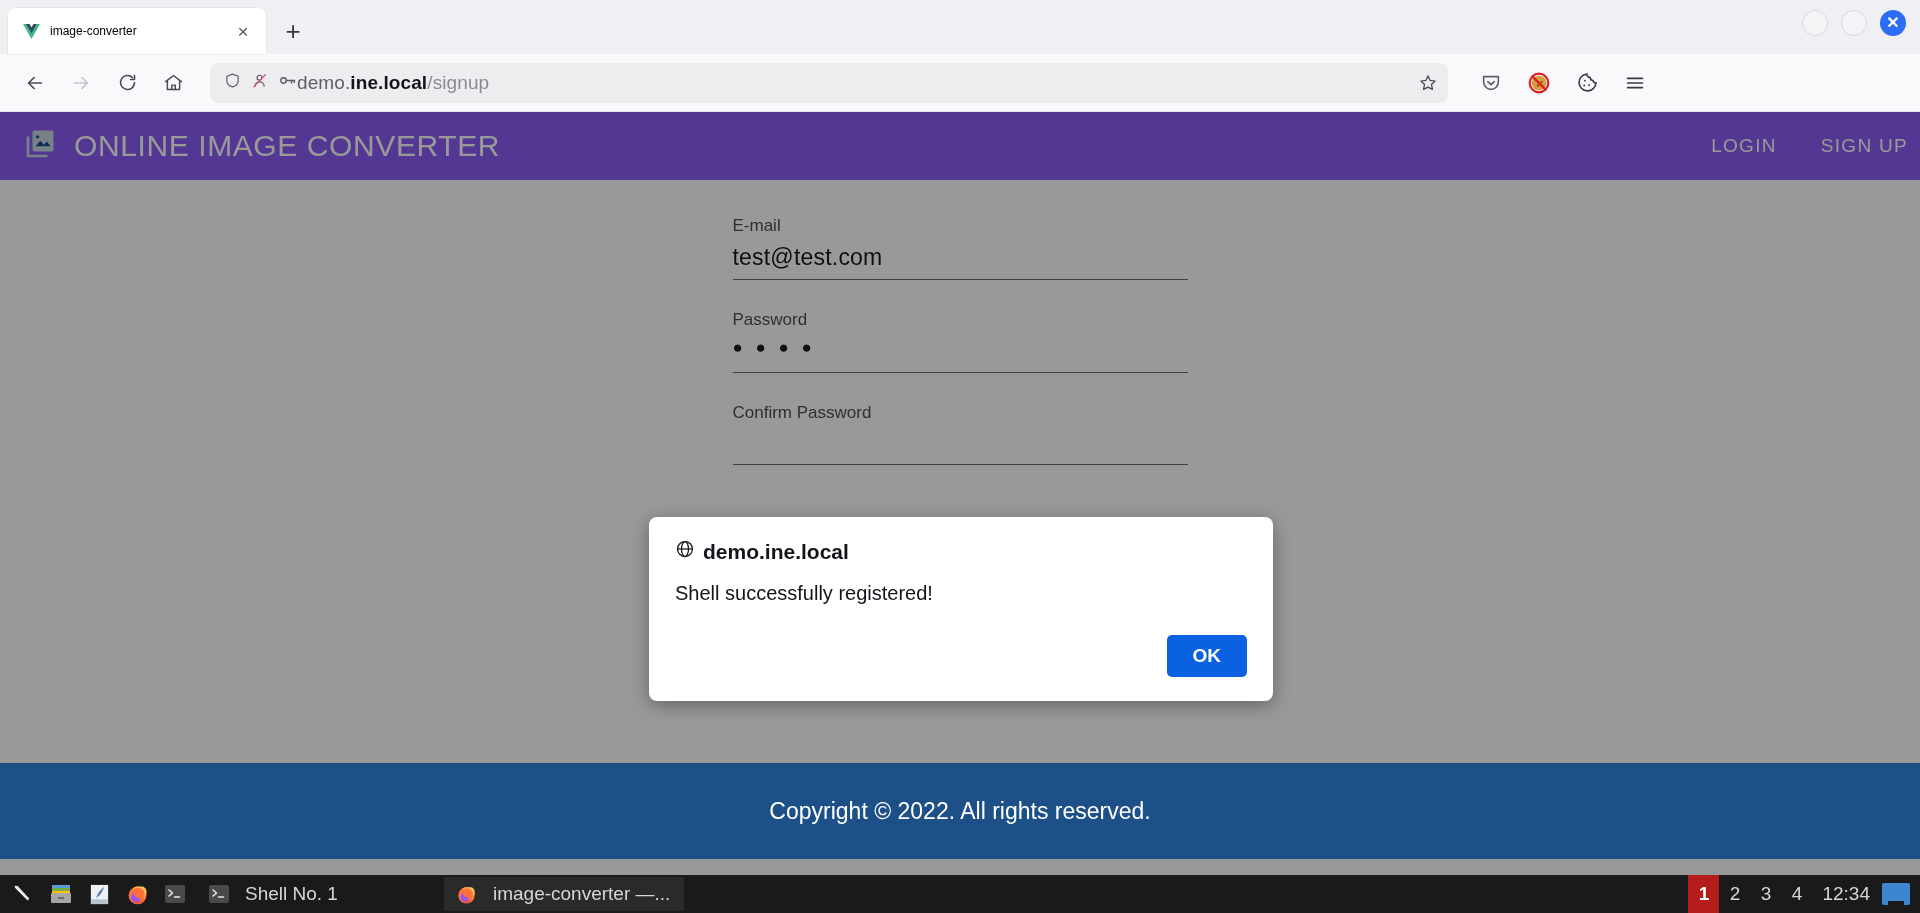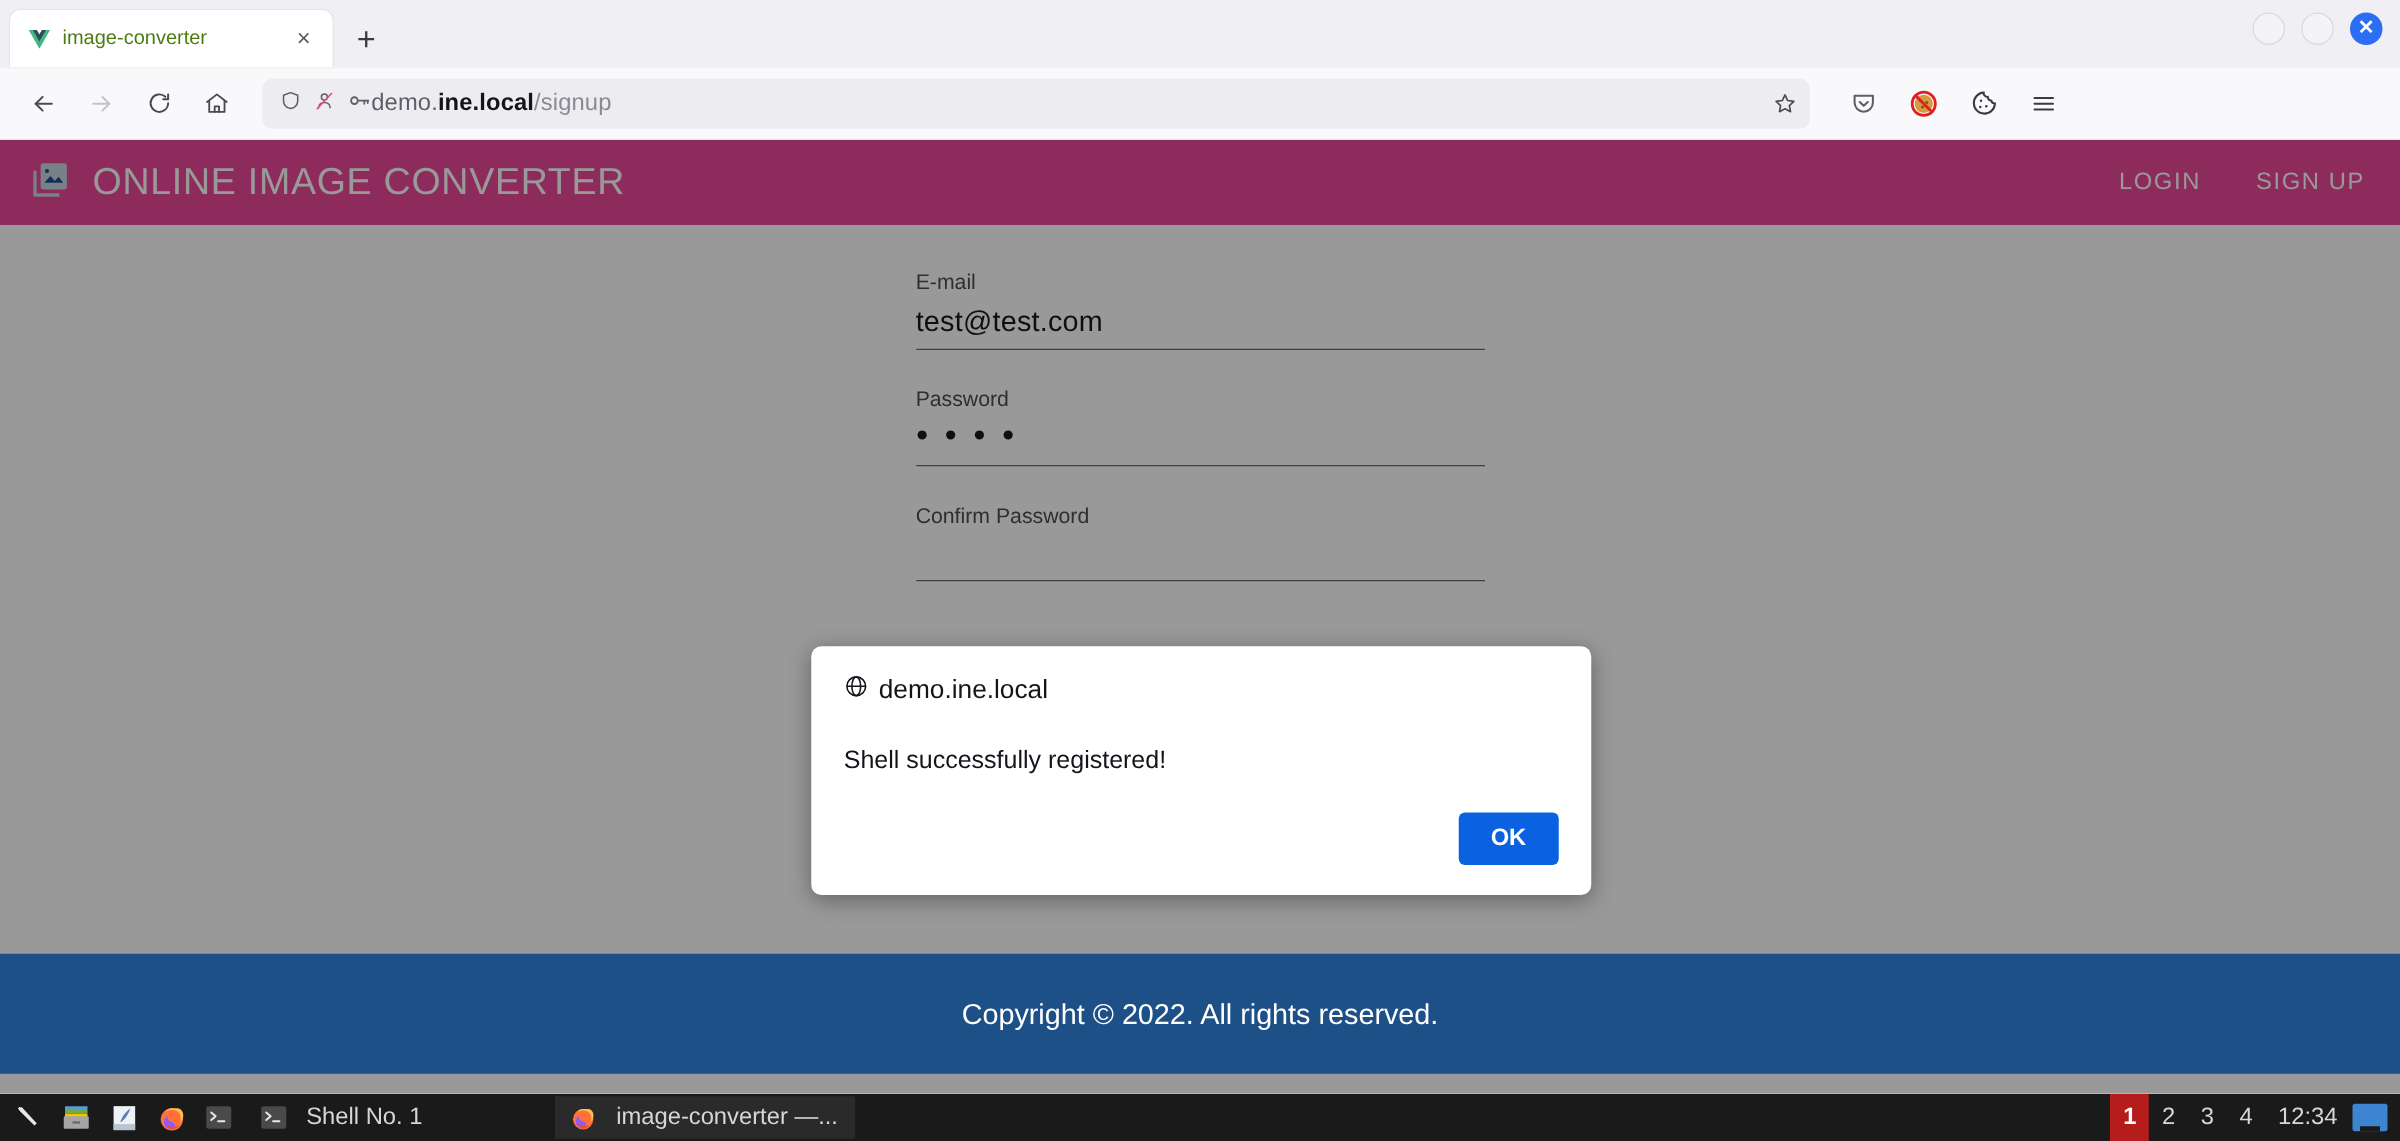--- a/index.html
+++ b/index.html
@@ -31,22 +31,22 @@
     border-radius: 8px 8px 0 0;
     display: flex;
     align-items: center;
     padding: 0 10px 0 14px;
     margin-bottom: 0px;
     box-shadow: 0 0 0 1px rgba(0,0,0,0.04);
     gap: 10px;
   }
   .tab-favicon { width: 18px; height: 18px; flex: 0 0 18px; display: flex; align-items: center; justify-content: center; }
   .tab-title {
-    font-size: 16px;
-    color: #4d7c0f;
+    font-size: 12px;
+    color: #000000;
     white-space: nowrap;
     overflow: hidden;
     text-overflow: ellipsis;
     flex: 1 1 auto;
   }
   .tab-close {
     width: 26px; height: 26px; flex: 0 0 26px;
     display: flex; align-items: center; justify-content: center;
     color: #5b5b66; font-size: 19px; line-height: 1; border-radius: 4px;
   }
@@ -97,24 +97,24 @@
   .star { margin-left: auto; color: #4a4a55; display: flex; align-items: center; }
 
   .toolbar-right { display: flex; align-items: center; gap: 6px; margin-left: 6px; }
 
   
   .page { flex: 1 1 auto; position: relative; background: #ffffff; overflow: hidden; }
   .page-dim { position: absolute; inset: 0; background: rgba(0,0,0,0.4); z-index: 5; pointer-events: none; }
 
   .site-header {
     height: 68px;
-    background: #ec4899;
-    display: flex;
-    align-items: center;
-    padding: 0 28px 0 22px;
+    background: #8b5cf6;
+    display: flex;
+    align-items: center;
+    padding: 0 12px 0 22px;
     justify-content: space-between;
   }
   .brand { display: flex; align-items: center; gap: 16px; }
   .brand-title {
     color: #ffffff; font-size: 30px; letter-spacing: 0.6px; font-weight: 400;
   }
   .site-nav { display: flex; align-items: center; gap: 44px; }
   .site-nav a { color: #ffffff; font-size: 19px; letter-spacing: 1.3px; text-decoration: none; }
 
   .content {
@@ -154,22 +154,22 @@
     top: 405px;
     width: 624px;
     background: #ffffff;
     border-radius: 8px;
     box-shadow: 0 4px 18px rgba(0,0,0,0.35);
     z-index: 20;
     padding: 22px 26px 24px 26px;
   }
   .modal-title {
     display: flex; align-items: center; gap: 8px;
-    font-size: 21px; font-weight: normal; color: #15141a;
-    margin-bottom: 32px;
+    font-size: 21px; font-weight: bold; color: #15141a;
+    margin-bottom: 18px;
   }
   .modal-msg { font-size: 20px; color: #15141a; margin-bottom: 30px; }
   .modal-actions { display: flex; justify-content: flex-end; }
   .modal-ok {
     background: #0a62e0; color: #ffffff; border: none;
     font-size: 19px; font-weight: bold;
     padding: 10px 26px; border-radius: 5px; min-width: 70px;
     font-family: "Liberation Sans", sans-serif;
   }
 

